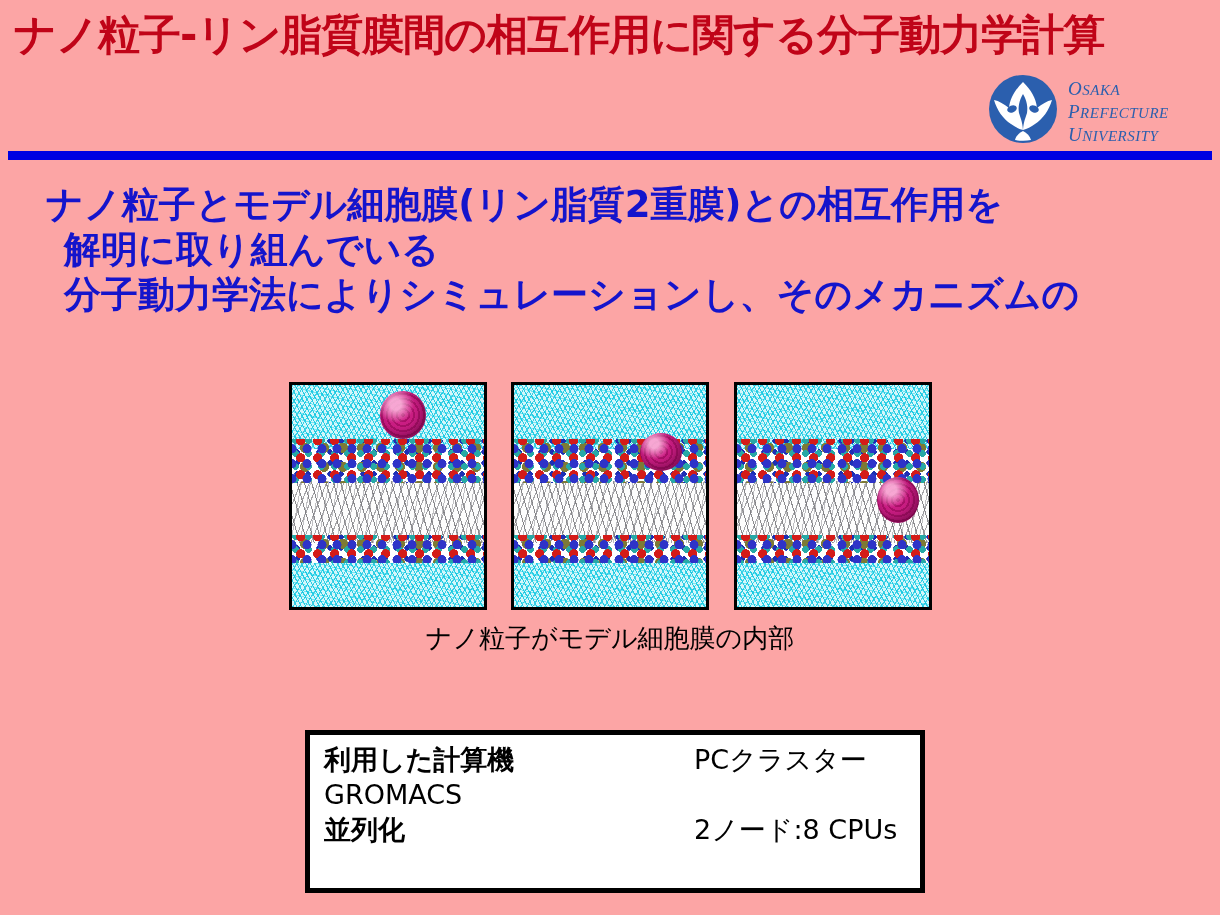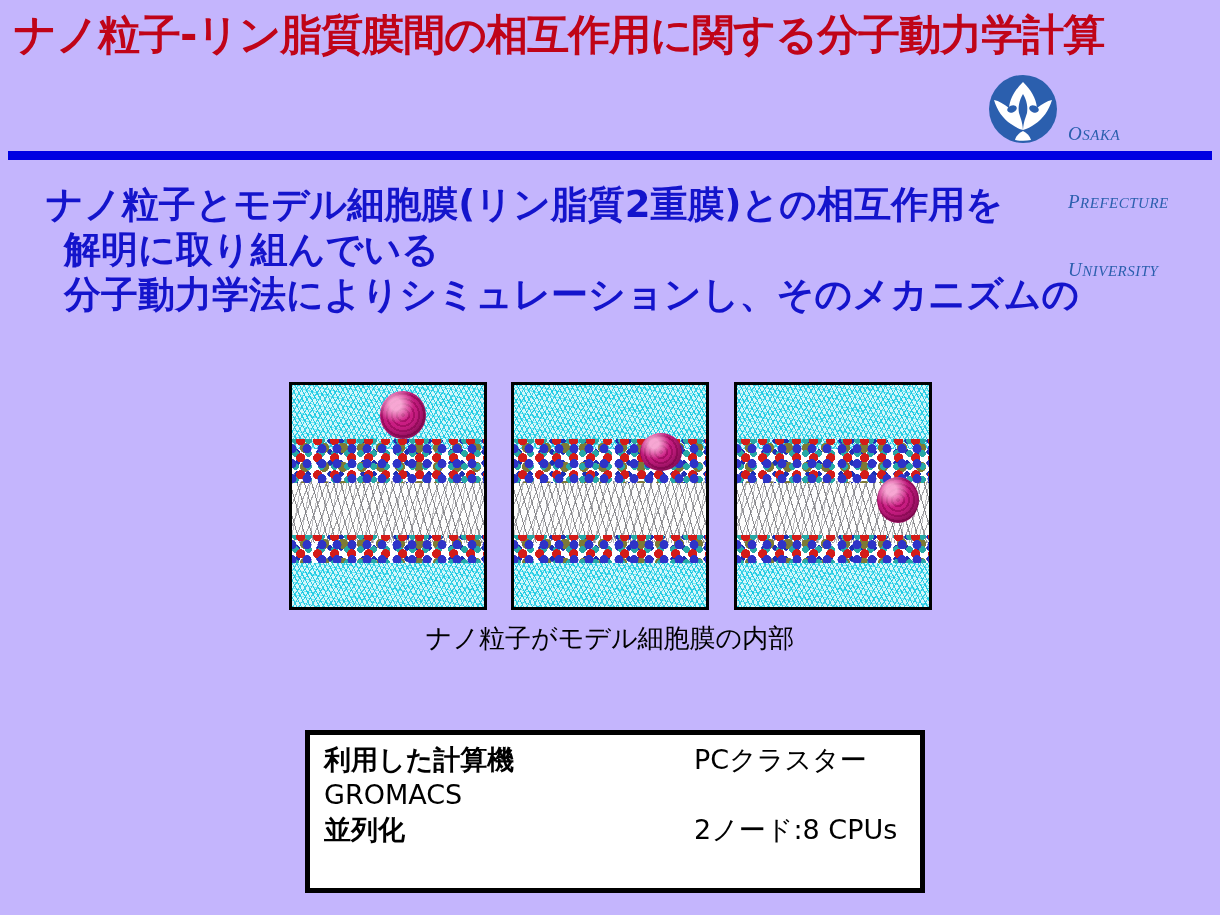--- a/index.html
+++ b/index.html
@@ -8,21 +8,21 @@
     padding: 0;
     background: #ffffff;
   }
   body {
     font-family: "Liberation Sans", "DejaVu Sans", sans-serif;
   }
   #slide {
     position: relative;
     width: 1220px;
     height: 915px;
-    background: #c4b5fd;
+    background: #fca5a5;
     overflow: hidden;
   }
 
   
   #slide-title {
     position: absolute;
     left: 14px;
     top: 6px;
     width: 1200px;
     height: 58px;
@@ -69,21 +69,20 @@
     top: 4px;
     color: #2B5FAE;
     font-style: italic;
     font-family: "Liberation Serif", "DejaVu Serif", serif;
     line-height: 21px;
   }
   #logo-text .lg-line {
     display: block;
     font-size: 15px;
     letter-spacing: 0.5px;
-    margin-top: 45px;
   }
   #logo-text .lg-line .cap {
     font-size: 19px;
   }
 
   #header-rule {
     position: absolute;
     left: 8px;
     top: 151px;
     width: 1204px;

